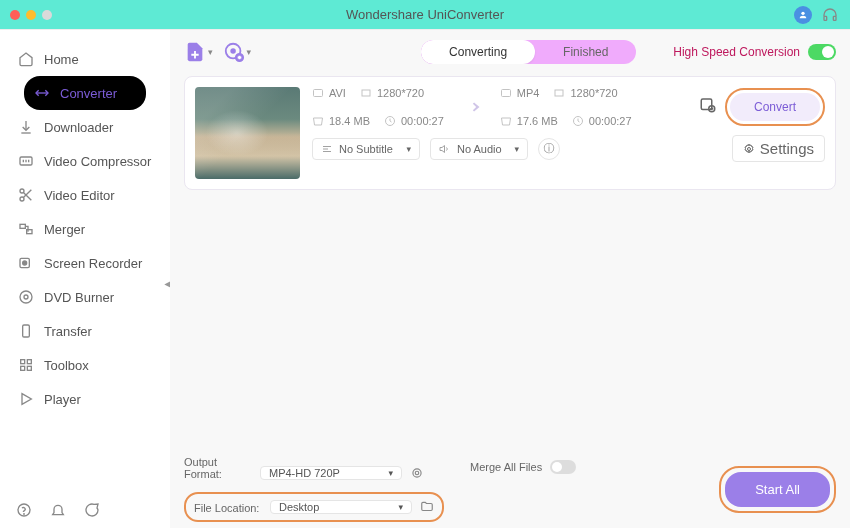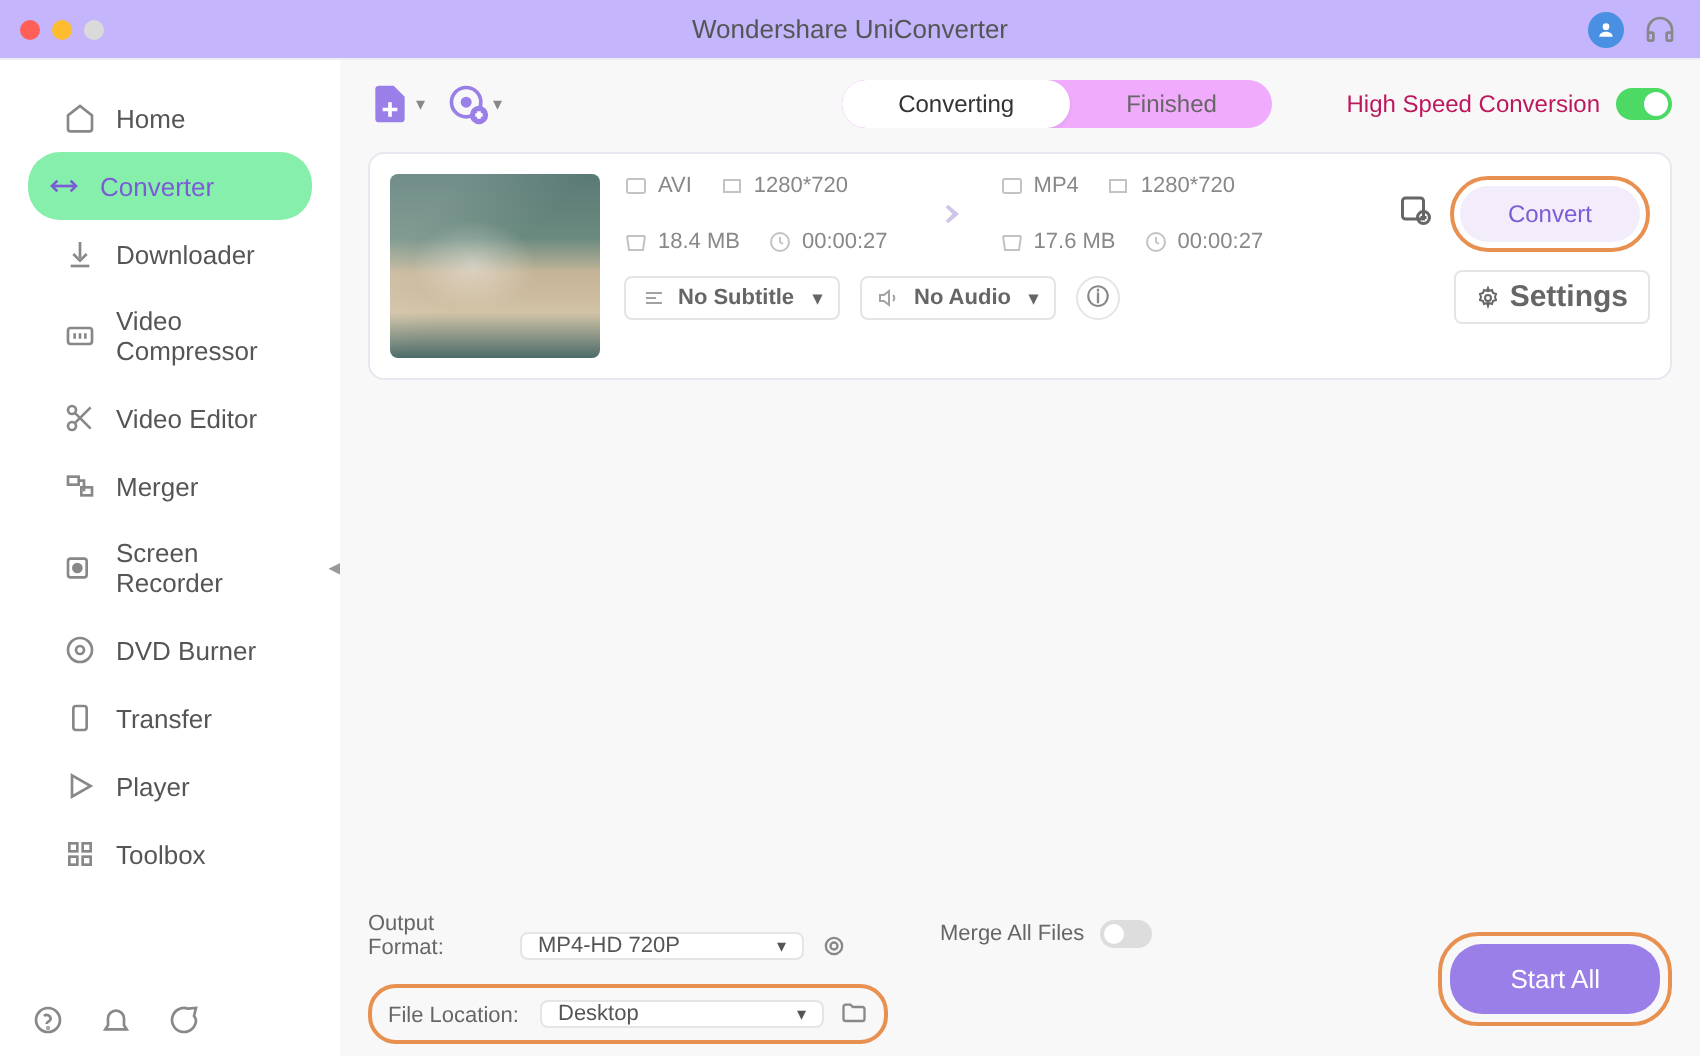--- a/index.html
+++ b/index.html
@@ -1,33 +1,33 @@
 <!DOCTYPE html>
 <html><head>
 <meta charset="utf-8">
 <style>
 * { margin: 0; padding: 0; box-sizing: border-box; font-family: -apple-system, BlinkMacSystemFont, 'Segoe UI', sans-serif; }
 body { width: 850px; height: 528px; background: #f8f8f8; overflow: hidden; position: relative; }
 
-.titlebar { height: 30px; background: #c4b5fd; display: flex; align-items: center; padding: 0 10px; border-bottom: 1px solid #eee; position: relative; }
+.titlebar { height: 30px; background: #5eead4; display: flex; align-items: center; padding: 0 10px; border-bottom: 1px solid #eee; position: relative; }
 .traffic-lights { display: flex; gap: 6px; }
 .traffic-light { width: 10px; height: 10px; border-radius: 50%; }
 .tl-red { background: #ff5f57; }
 .tl-yellow { background: #febc2e; }
 .tl-green { background: #dadada; }
 .app-title { position: absolute; left: 50%; transform: translateX(-50%); font-size: 13px; color: #555; }
 .titlebar-right { position: absolute; right: 12px; display: flex; gap: 10px; align-items: center; }
 .avatar-icon { width: 18px; height: 18px; background: #4a90e2; border-radius: 50%; display: flex; align-items: center; justify-content: center; }
 .headphone-icon { width: 16px; height: 16px; }
 
 .main-layout { display: flex; height: 498px; }
 
-.sidebar { width: 170px; background: #fff; padding: 12px 14px; position: relative; }
+.sidebar { width: 170px; background: #fff; padding: 12px 0; position: relative; }
 .sidebar-item { display: flex; align-items: center; gap: 10px; padding: 9px 18px; font-size: 13px; color: #555; cursor: pointer; }
-.sidebar-item.active { background: #86efac; color: #7b5cd6; border-radius: 16px; margin: 0 0; padding: 9px 10px; }
+.sidebar-item.active { background: #000000; color: #7b5cd6; border-radius: 16px; margin: 0 24px; padding: 9px 10px; }
 .sidebar-item .nav-icon { width: 16px; height: 16px; flex-shrink: 0; }
 .sidebar-collapse { position: absolute; right: -2px; top: 248px; font-size: 10px; color: #999; }
 
 .sidebar-bottom { position: absolute; bottom: 10px; left: 16px; display: flex; gap: 18px; }
 .sidebar-bottom .bottom-icon { width: 16px; height: 16px; color: #888; }
 
 .content { flex: 1; background: #f8f8f8; padding: 10px 14px; display: flex; flex-direction: column; position: relative; }
 
 .toolbar { display: flex; align-items: center; gap: 10px; margin-bottom: 12px; }
 .tool-btn { display: flex; align-items: center; gap: 2px; cursor: pointer; }
@@ -52,21 +52,21 @@
 .meta-block { display: flex; flex-direction: column; gap: 16px; }
 .meta-item { display: flex; align-items: center; gap: 5px; font-size: 11px; color: #888; }
 .meta-item svg { width: 12px; height: 12px; opacity: 0.5; }
 .arrow-icon { width: 20px; height: 20px; color: #d0c5e8; margin: 0 8px; }
 
 .file-actions { display: flex; align-items: center; gap: 8px; margin-left: auto; }
 .gear-btn svg { width: 18px; height: 18px; color: #666; }
 .convert-btn { padding: 7px 24px; background: #f2ecfb; color: #7b5cd6; border: none; border-radius: 16px; font-size: 12px; cursor: pointer; }
 .convert-highlight { border: 2px solid #e89050; border-radius: 20px; padding: 3px; }
 
-.dropdown-row { display: flex; gap: 10px; align-items: center; font-weight: bold; }
+.dropdown-row { display: flex; gap: 10px; align-items: center; }
 .dd { display: flex; align-items: center; gap: 6px; border: 1px solid #e5e5e5; border-radius: 4px; padding: 4px 8px; font-size: 11px; color: #666; cursor: pointer; background: #fff; }
 .dd svg { width: 12px; height: 12px; opacity: 0.6; }
 .dd-wide { width: 108px; }
 .dd-wider { width: 98px; }
 .dd .caret { margin-left: auto; font-size: 9px; }
 .info-circle { width: 22px; height: 22px; border: 1px solid #e5e5e5; border-radius: 50%; display: flex; align-items: center; justify-content: center; font-size: 11px; color: #888; cursor: pointer; }
 .settings-btn { margin-left: auto; display: flex; align-items: center; gap: 5px; border: 1px solid #e5e5e5; border-radius: 4px; padding: 4px 10px; font-size: 15px; color: #666; cursor: pointer; }
 .settings-btn svg { width: 12px; height: 12px; }
 
 .footer { position: absolute; bottom: 6px; left: 14px; right: 14px; display: flex; align-items: center; gap: 8px; }
@@ -175,32 +175,32 @@
     </div>
     <div class="sidebar-item">
       <svg class="nav-icon" viewBox="0 0 24 24" fill="none" stroke="#888" stroke-width="2">
           <rect x="7" y="3" width="10" height="18" rx="2"></rect>
           <path d="M12 17h.01"></path>
         </svg>
       <span>Transfer</span>
     </div>
     <div class="sidebar-item">
       <svg class="nav-icon" viewBox="0 0 24 24" fill="none" stroke="#888" stroke-width="2">
-          <polygon points="6 4 20 12 6 20 6 4"></polygon>
-        </svg>
-      <span>Player</span>
-    </div>
-    <div class="sidebar-item">
-      <svg class="nav-icon" viewBox="0 0 24 24" fill="none" stroke="#888" stroke-width="2">
           <rect x="4" y="4" width="6" height="6"></rect>
           <rect x="14" y="4" width="6" height="6"></rect>
           <rect x="4" y="14" width="6" height="6"></rect>
           <rect x="14" y="14" width="6" height="6"></rect>
         </svg>
       <span>Toolbox</span>
+    </div>
+    <div class="sidebar-item">
+      <svg class="nav-icon" viewBox="0 0 24 24" fill="none" stroke="#888" stroke-width="2">
+          <polygon points="6 4 20 12 6 20 6 4"></polygon>
+        </svg>
+      <span>Player</span>
     </div>
     <div class="sidebar-collapse">◀</div>
     <div class="sidebar-bottom">
       <svg class="bottom-icon" viewBox="0 0 24 24" fill="none" stroke="#888" stroke-width="2">
           <circle cx="12" cy="12" r="9"></circle>
           <path d="M9 9a3 3 0 015 2c0 2-3 2-3 4"></path>
           <circle cx="12" cy="18" r="0.5"></circle>
         </svg>
       <svg class="bottom-icon" viewBox="0 0 24 24" fill="none" stroke="#888" stroke-width="2">
           <path d="M18 16v-5a6 6 0 10-12 0v5l-2 3h16l-2-3z"></path>

